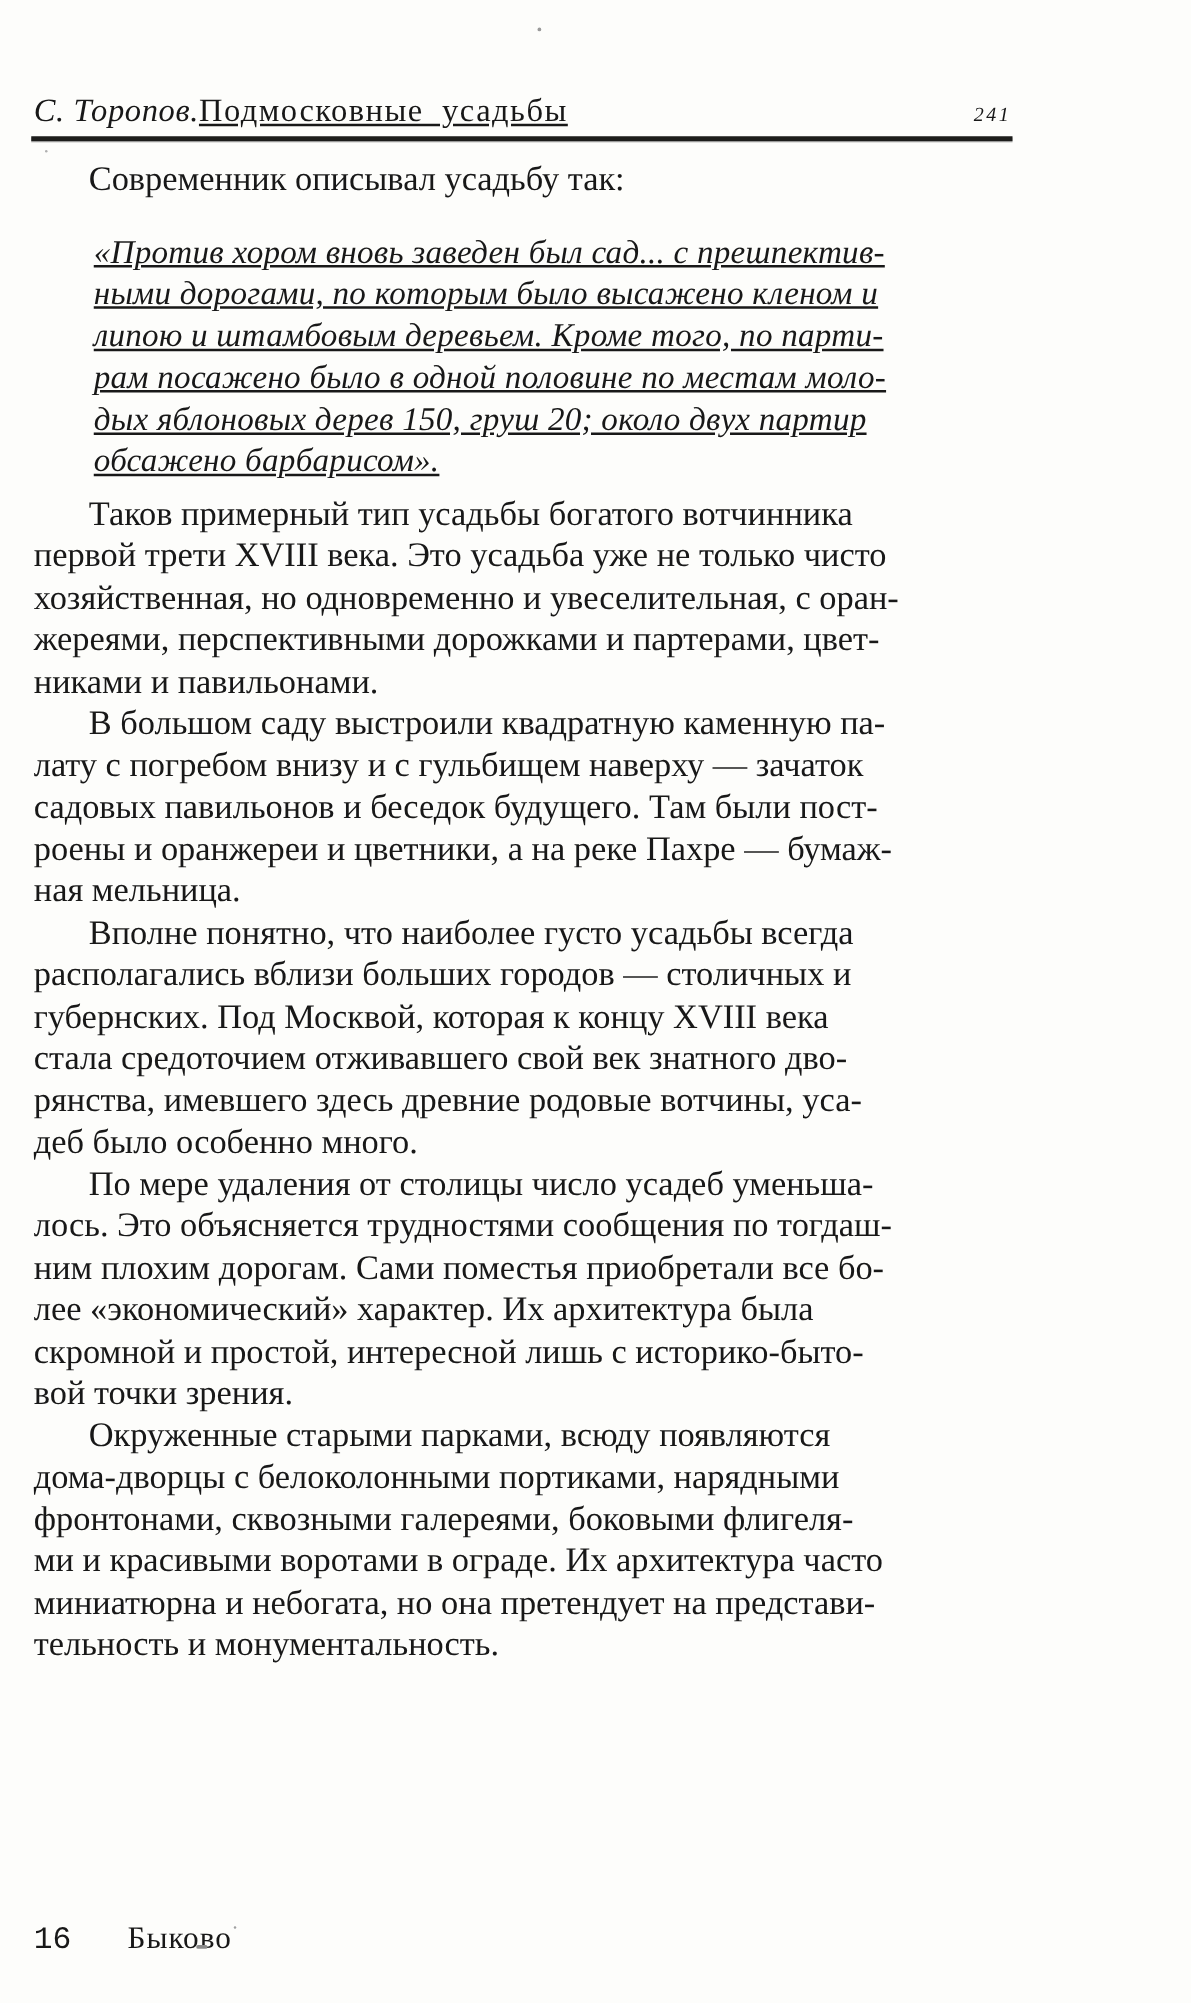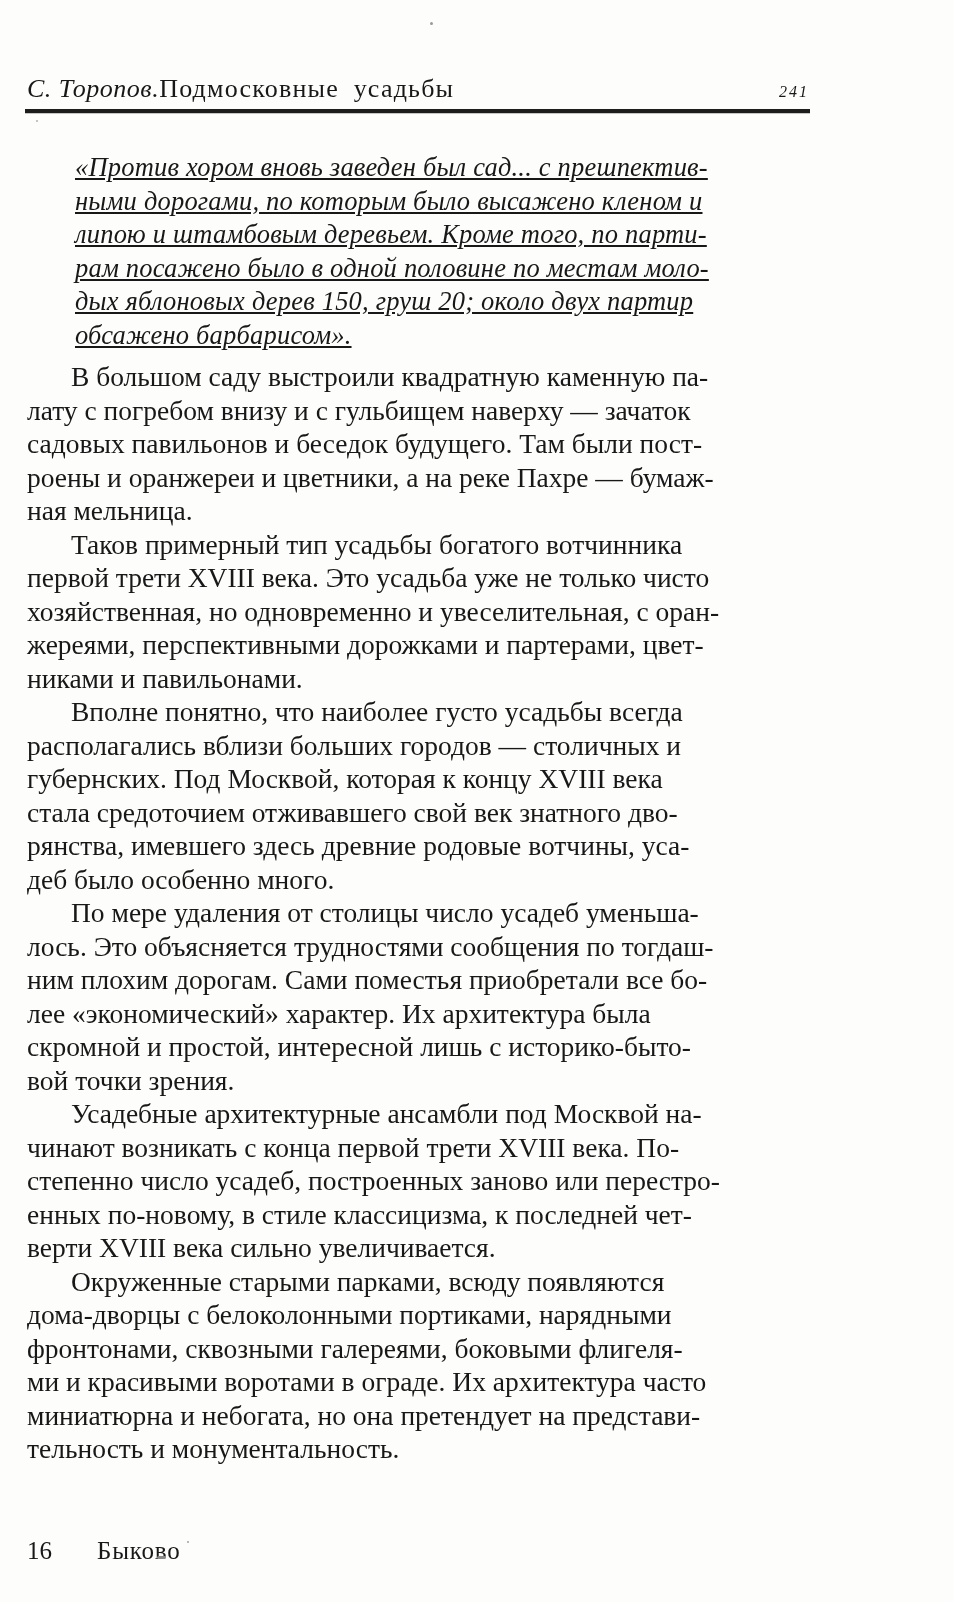--- a/index.html
+++ b/index.html
@@ -11,21 +11,21 @@
     overflow: hidden;
   }
   .page { position: relative; width: 953px; height: 1602px; }
 
   .running-header {
     position: absolute; top: 74px; left: 27px; width: 782px;
     display: flex; justify-content: space-between; align-items: baseline;
     font-size: 26px; line-height: 30px; white-space: nowrap;
   }
   .hdr-author { font-style: italic; letter-spacing: 0.5px; }
-  .hdr-title  { letter-spacing: 1.2px; word-spacing: 7px; }
+  .hdr-title  { letter-spacing: 1.2px; word-spacing: 7px; text-decoration: underline; }
   .hdr-page   { font-style: italic; font-size: 16px; letter-spacing: 2px; }
 
   .header-rule {
     position: absolute; top: 109px; left: 25px; width: 785px; height: 4px;
     background: #1d1d1b;
     box-shadow: 0 1px 0 rgba(30,30,30,0.25);
   }
 
   .text-block {
     position: absolute; top: 126px; left: 27px; width: 781px;
@@ -40,21 +40,21 @@
     margin: 25px 0 8px 48px !important;
     width: 732px;
     letter-spacing: 0.2px;
     text-decoration: underline;
   }
 
   .page-footer {
     position: absolute; left: 27px; top: 1536px;
     font-size: 25px; line-height: 30px;
   }
-  .sig-number { margin-right: 14px; }
+  .sig-number { margin-right: 14px; font-family: Liberation Mono, monospace; }
   .sig-title  { letter-spacing: 0.8px; margin-left: 31px; }
 
   .speck { position: absolute; background: #8c8c8c; border-radius: 50%; }
   .speck-top    { left: 430px; top: 22px;  width: 3px; height: 3px; background:#9a9a9a; }
   .speck-left   { left: 36px;  top: 120px; width: 2px; height: 2px; background:#b0b0b0; }
   .speck-f-dash { left: 157px; top: 1556px; width: 9px; height: 3px; border-radius: 2px; background:#8a8a8a; }
   .speck-f-dot  { left: 187px; top: 1541px; width: 2px; height: 2px; background:#a0a0a0; }
 </style>
 </head>
 <body>
@@ -64,53 +64,49 @@
   <div class="running-header">
     <span>
       <span class="hdr-author">С. Торопов.</span><span class="hdr-title">Подмосковные усадьбы</span>
     </span>
     <span class="hdr-page">241</span>
   </div>
 
   <div class="header-rule"></div>
 
   <div class="text-block">
+    <p class="intro">Современник описывал усадьбу так:</p>
     <p class="quote">«Против хором вновь заведен был сад... с прешпектив-
 ными дорогами, по которым было высажено кленом и
 липою и штамбовым деревьем. Кроме того, по парти-
 рам посажено было в одной половине по местам моло-
 дых яблоновых дерев 150, груш 20; около двух партир
 обсажено барбарисом».</p>
+    <p class="para">Таков примерный тип усадьбы богатого вотчинника
+первой трети XVIII века. Это усадьба уже не только чисто
+хозяйственная, но одновременно и увеселительная, с оран-
+жереями, перспективными дорожками и партерами, цвет-
+никами и павильонами.</p>
     <p class="para">В большом саду выстроили квадратную каменную па-
 лату с погребом внизу и с гульбищем наверху — зачаток
 садовых павильонов и беседок будущего. Там были пост-
 роены и оранжереи и цветники, а на реке Пахре — бумаж-
 ная мельница.</p>
-    <p class="para">Таков примерный тип усадьбы богатого вотчинника
-первой трети XVIII века. Это усадьба уже не только чисто
-хозяйственная, но одновременно и увеселительная, с оран-
-жереями, перспективными дорожками и партерами, цвет-
-никами и павильонами.</p>
     <p class="para">Вполне понятно, что наиболее густо усадьбы всегда
 располагались вблизи больших городов — столичных и
 губернских. Под Москвой, которая к концу XVIII века
 стала средоточием отживавшего свой век знатного дво-
 рянства, имевшего здесь древние родовые вотчины, уса-
 деб было особенно много.</p>
     <p class="para">По мере удаления от столицы число усадеб уменьша-
 лось. Это объясняется трудностями сообщения по тогдаш-
 ним плохим дорогам. Сами поместья приобретали все бо-
 лее «экономический» характер. Их архитектура была
 скромной и простой, интересной лишь с историко-быто-
 вой точки зрения.</p>
-    <p class="para">Усадебные архитектурные ансамбли под Москвой на-
-чинают возникать с конца первой трети XVIII века. По-
-степенно число усадеб, построенных заново или перестро-
-енных по-новому, в стиле классицизма, к последней чет-
-верти XVIII века сильно увеличивается.</p>
     <p class="para">Окруженные старыми парками, всюду появляются
 дома-дворцы с белоколонными портиками, нарядными
 фронтонами, сквозными галереями, боковыми флигеля-
 ми и красивыми воротами в ограде. Их архитектура часто
 миниатюрна и небогата, но она претендует на представи-
 тельность и монументальность.</p>
   </div>
 
   <div class="page-footer">
     <span class="sig-number">16</span><span class="sig-title">Быково</span>

